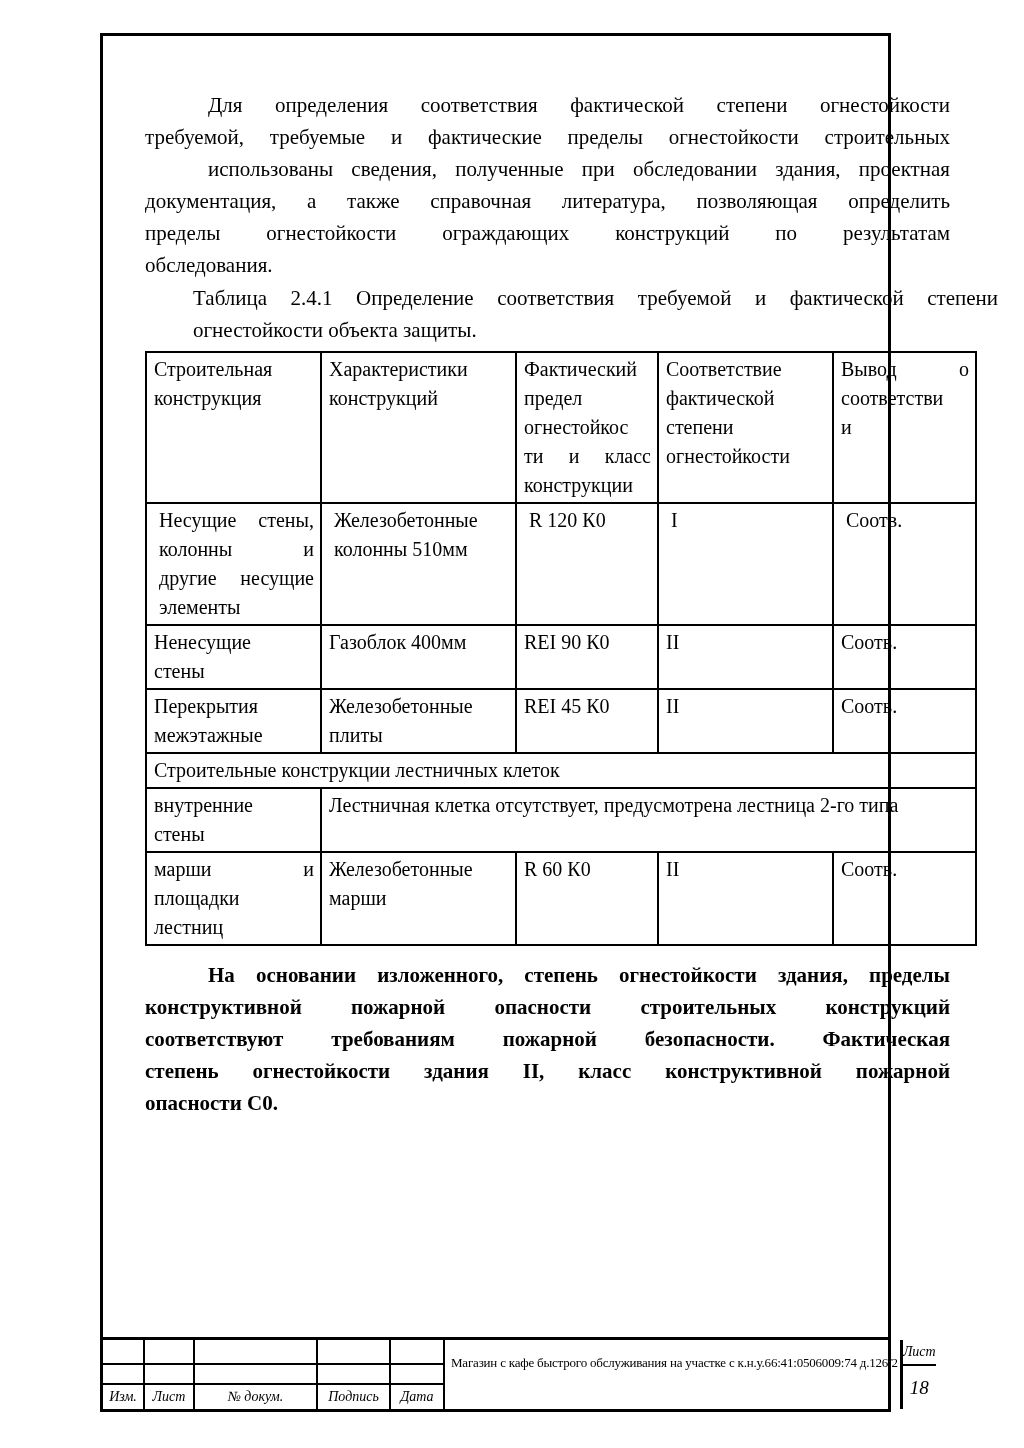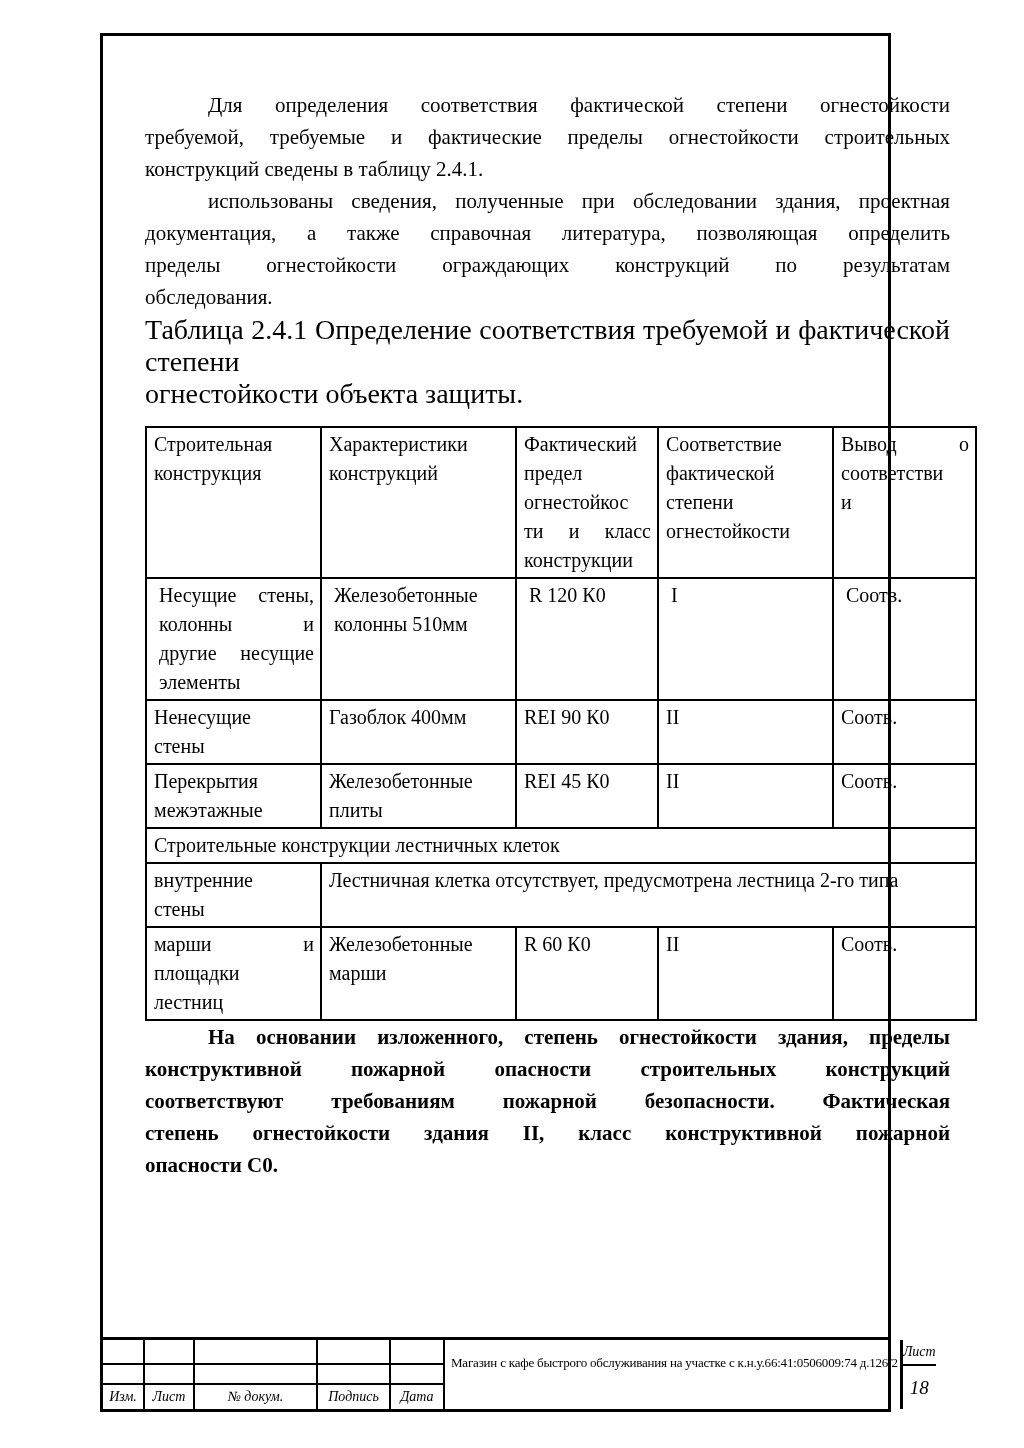--- a/index.html
+++ b/index.html
@@ -13,48 +13,48 @@
 
   
   .frame {
     position:absolute; left:100px; top:33px; width:791px; height:1379px;
     border:3px solid #000; background:#fff;
   }
 
   .content { position:absolute; left:0; top:0; right:0; padding:53px 18px 0 42px; }
 
   .para { font-size:21px; line-height:32px; width:805px; }
-  .caption { font-size:28px; line-height:32px; width:805px; margin-top:1px; }
+  .caption { font-size:21px; line-height:32px; width:805px; margin-top:1px;margin-left:48px; }
   .bold { font-weight:bold; }
 
   
   .line { text-align:justify; text-align-last:justify; }
   .line.last { text-align-last:left; }
   .p-indent .line:first-child { padding-left:63px; }
 
   
-  table.fr { border-collapse:collapse; table-layout:fixed; width:830px; margin-top:16px; }
+  table.fr { border-collapse:collapse; table-layout:fixed; width:830px; margin-top:5px; }
   table.fr col.c1 { width:175px; }
   table.fr col.c2 { width:195px; }
   table.fr col.c3 { width:142px; }
   table.fr col.c4 { width:175px; }
   table.fr col.c5 { width:143px; }
   table.fr td {
     border:2px solid #000; vertical-align:top;
     font-size:20px; line-height:29px; padding:2px 6px 2px 7px;
   }
   tr.h-header td { height:148px; }
   tr.h-r1 td { height:119px;padding-left:12px; }
   tr.h-r2 td { height:63px;border-radius:6px; }
   tr.h-r3 td { height:58px; }
   tr.h-sec td { height:33px; }
   tr.h-inner td { height:57px;border-radius:31px; }
   tr.h-stairs td { height:92px; }
 
-  .conclusion { margin-top:0; }
+  .conclusion { margin-top:13px; }
 
   
   .tb {
     position:absolute; left:-3px; right:-3px; bottom:-3px; height:75px;
     border:3px solid #000; display:flex; background:#fff;
   }
   .tb-left { width:342px; display:grid; grid-template-columns:42px 50px 123px 73px 54px; grid-template-rows:25px 20px 1fr; }
   .tb-cell { border-right:2px solid #000; border-bottom:2px solid #000; }
   .tb-cell.rlast { border-bottom:none; }
   .tb-label {
@@ -78,21 +78,20 @@
 <body>
 
 <div class="page">
   <div class="frame">
 
     <div class="content">
 
       <div class="para p-indent">
           <div class="line">Для определения соответствия фактической степени огнестойкости</div>
           <div class="line">требуемой, требуемые и фактические пределы огнестойкости строительных</div>
-          <div class="line last">конструкций сведены в таблицу 2.4.1.</div>
         </div>
 
       <div class="para p-indent">
           <div class="line">использованы сведения, полученные при обследовании здания, проектная</div>
           <div class="line">документация, а также справочная литература, позволяющая определить</div>
           <div class="line">пределы огнестойкости ограждающих конструкций по результатам</div>
           <div class="line last">обследования.</div>
         </div>
 
       <div class="caption">

